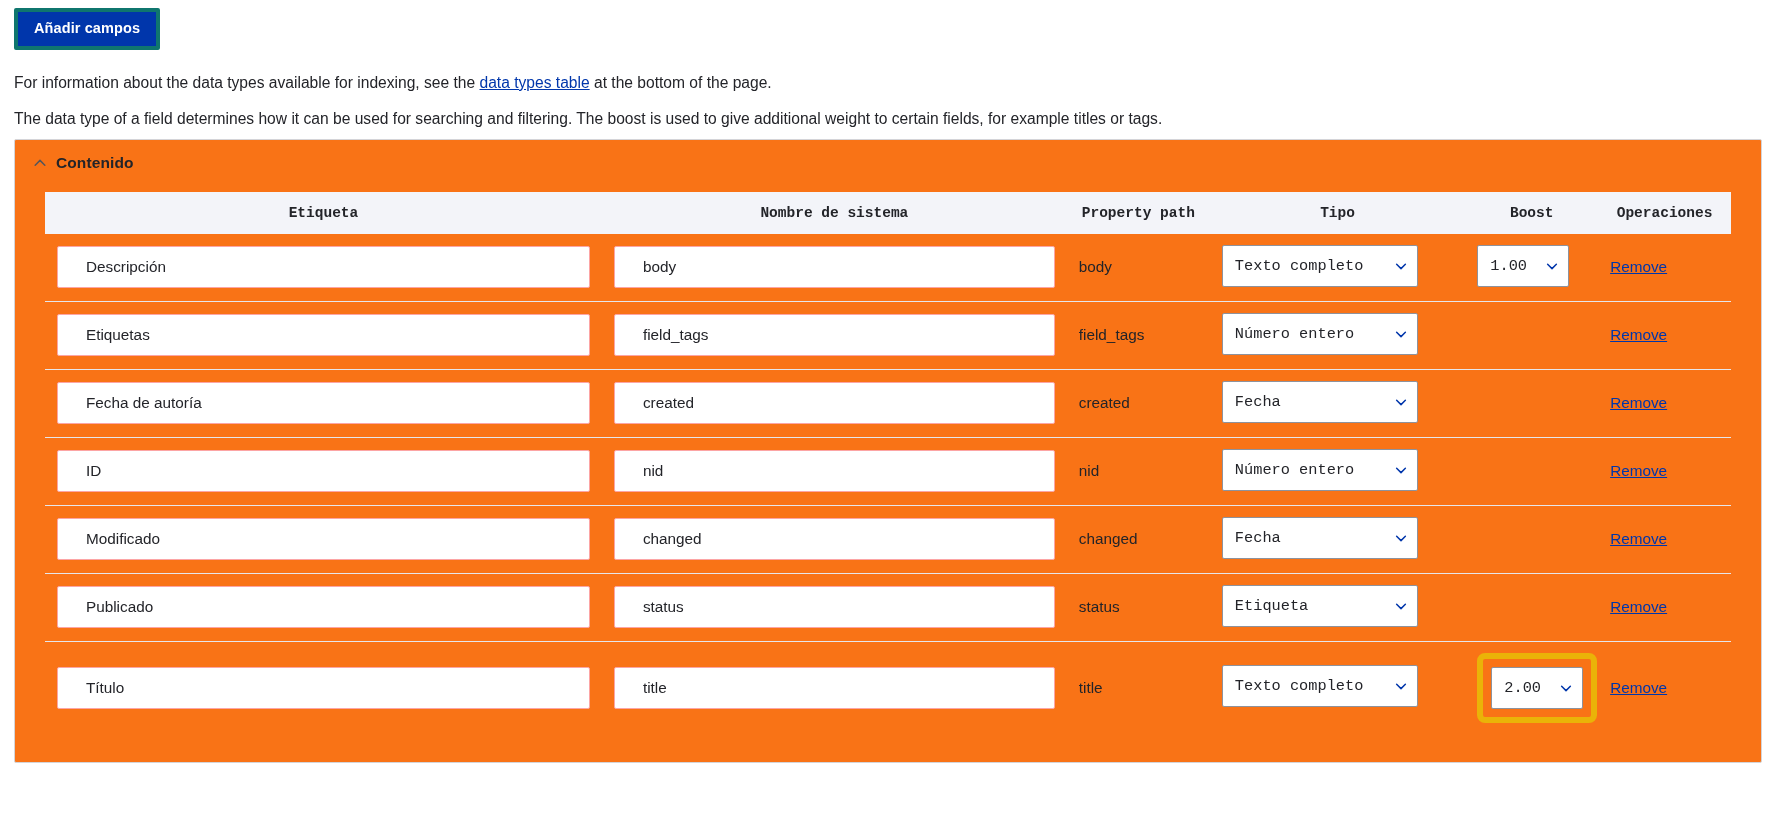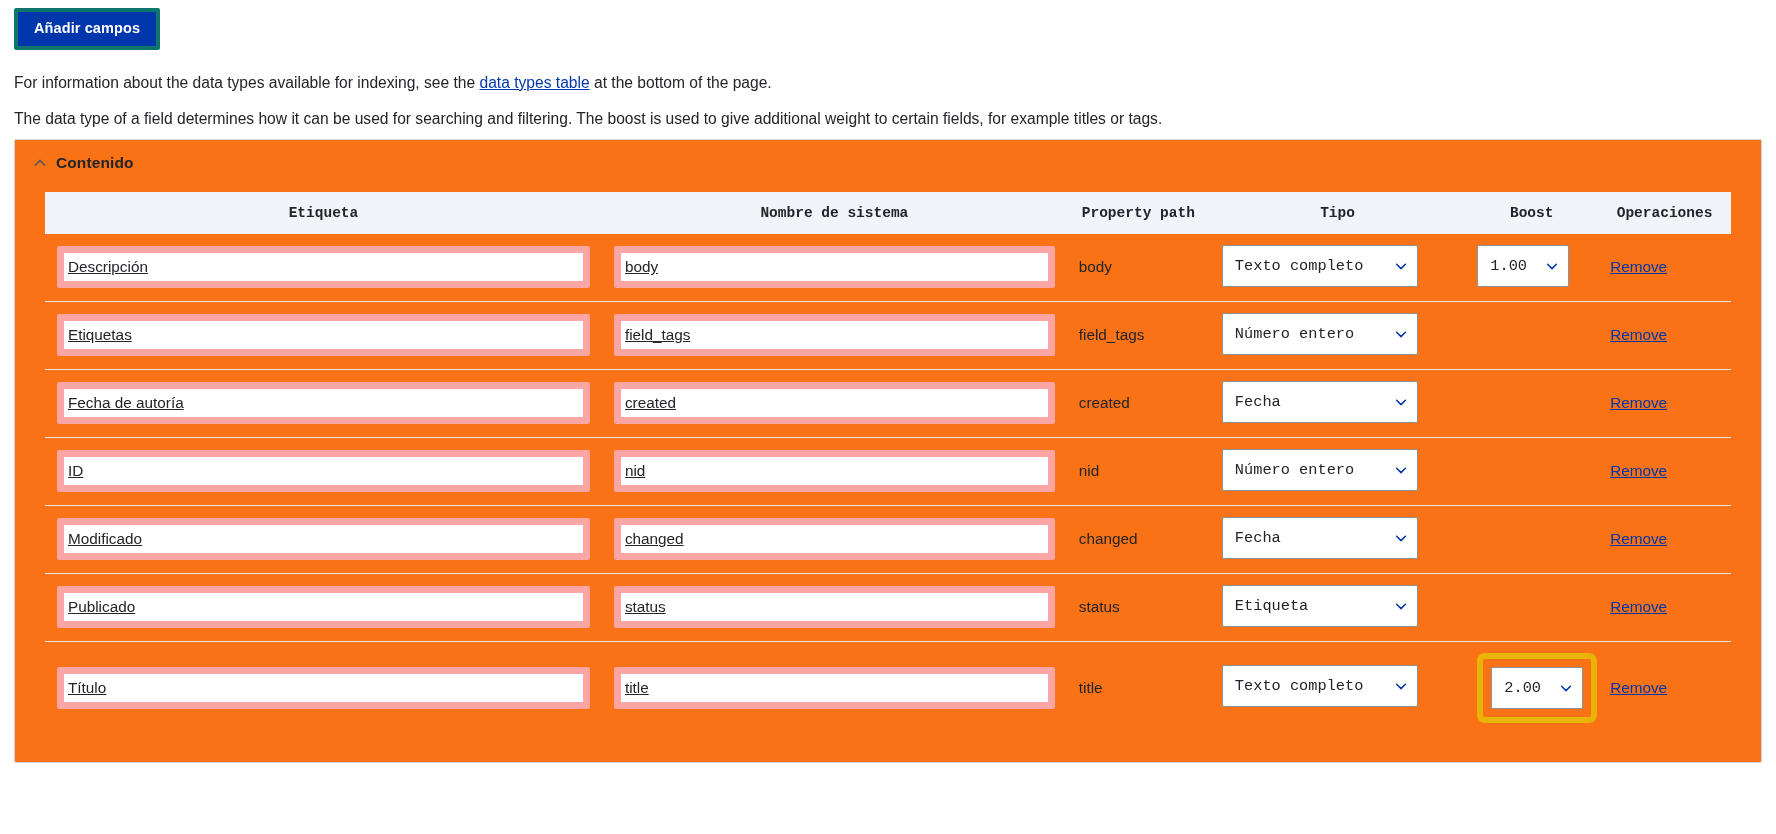--- a/index.html
+++ b/index.html
@@ -121,29 +121,28 @@
 
   th.th-prop, td.td-prop { padding-left: 14px; }
   th.th-boost, td.td-boost { padding-left: 14px; }
   th.th-ops { text-align: left; padding-left: 20px; }
   td.td-ops { text-align: left; padding-left: 20px; }
 
   
   input.text-field {
     width: 100%;
     height: 42px;
-    padding: 6px 4px;
-    border: 7px solid #fca5a5;
+    padding: 6px 28px;
+    border: 1px solid #fca5a5;
     border-radius: 2px;
     background: #ffffff;
     font-size: 15.3px;
     color: #232429;
     font-family: "Liberation Sans", sans-serif;
     outline: none;
-    text-decoration: underline;
   }
 
   .select-wrap {
     position: relative;
     display: inline-block;
     border: 1px solid #8e929c;
     border-radius: 2px;
     background: #ffffff;
     height: 42px;
     font-family: Liberation Mono, monospace;

